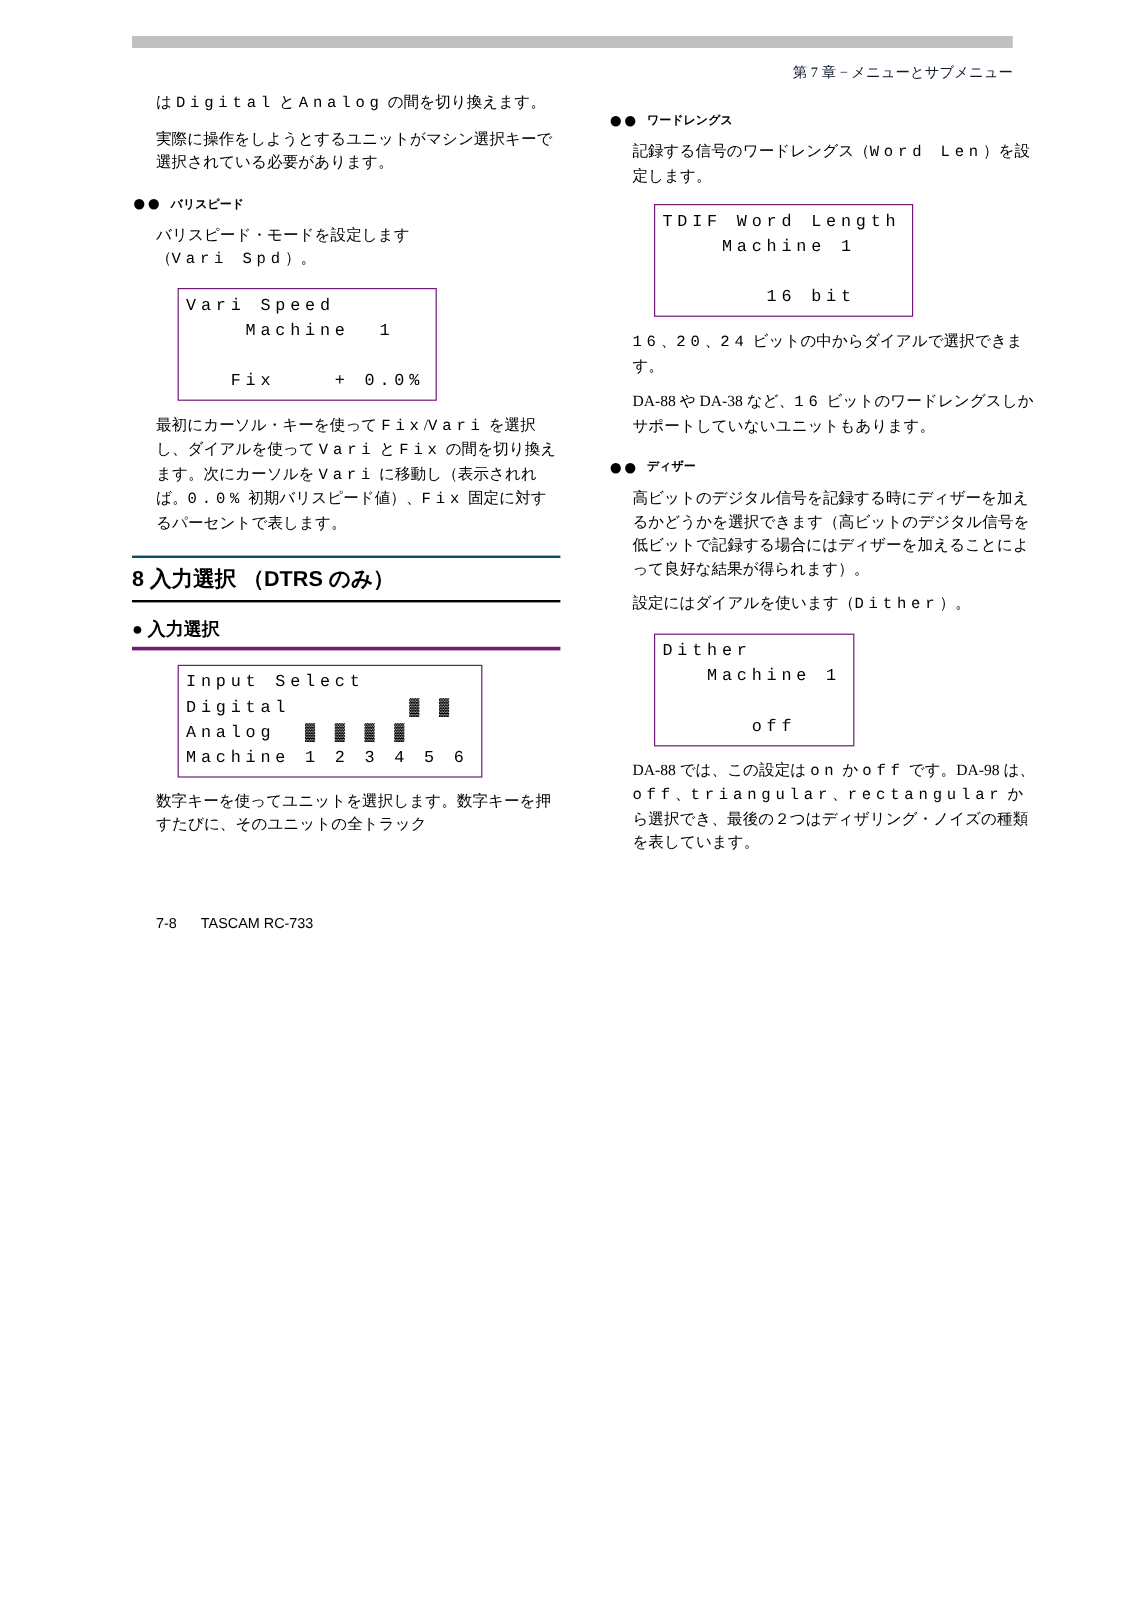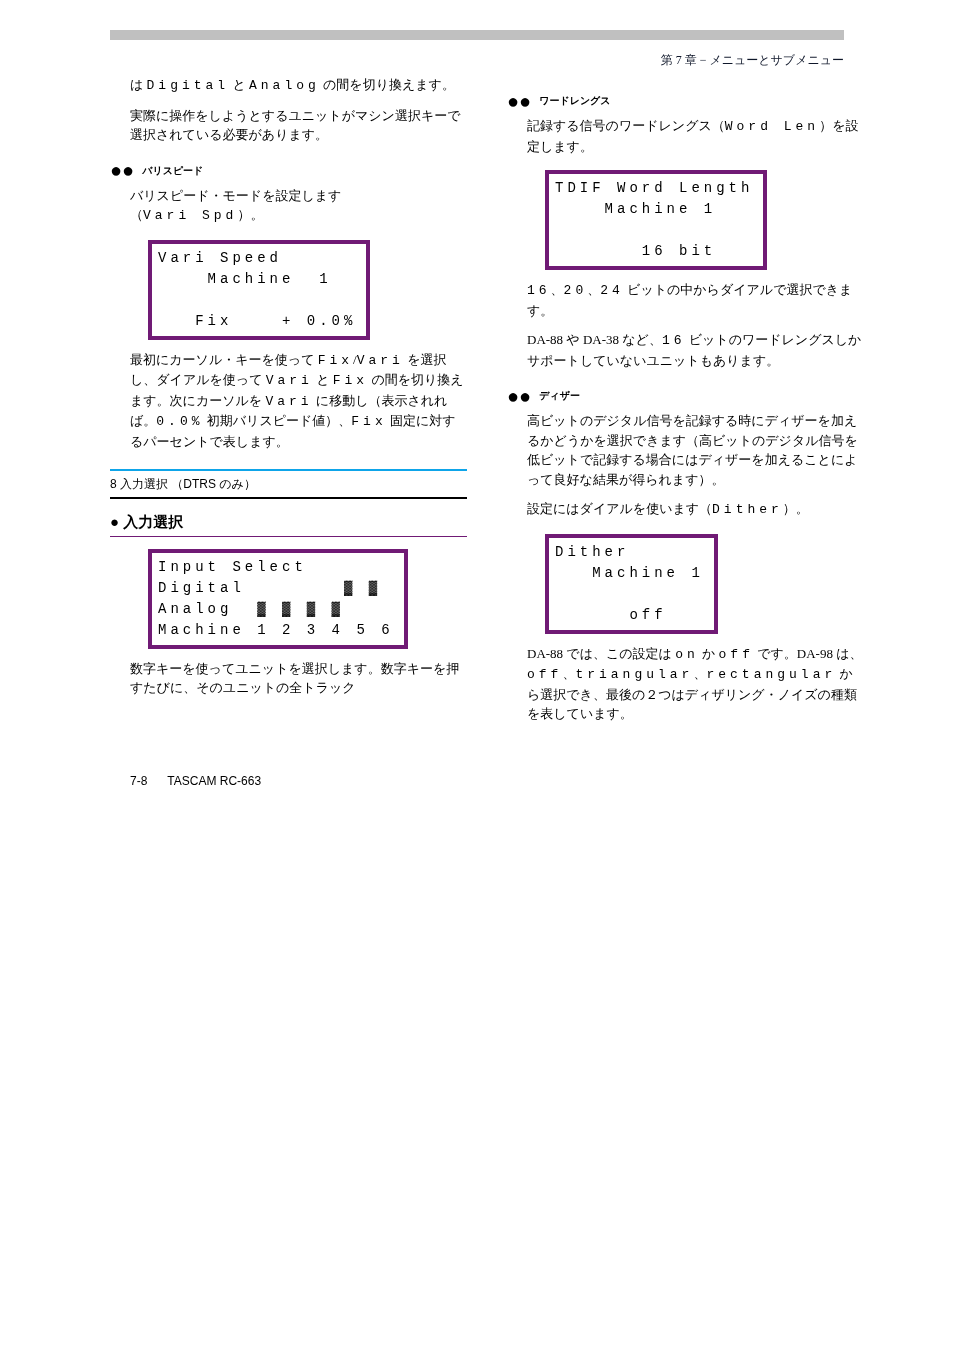--- a/index.html
+++ b/index.html
@@ -40,21 +40,21 @@
   .col p {
     margin: 0 0 10px 0;
   }
   .lcd {
     font-family: "Courier New", Courier, monospace;
     letter-spacing: 4px;
     white-space: pre;
   }
   .lcd-box {
     display: inline-block;
-    border: 4px solid #701a75;
+    border: 1px solid #701a75;
     padding: 4px 10px 4px 6px;
     margin: 4px 0 10px 18px;
     line-height: 1.5;
     font-family: "Courier New", Courier, monospace;
     letter-spacing: 4px;
     white-space: pre;
     font-size: 14px;
   }
   .subhead {
     font-family: Arial, Helvetica, sans-serif;
@@ -66,32 +66,32 @@
   }
   .subhead .dots {
     font-size: 20px;
     line-height: 0;
   }
   .subhead .txt {
     font-size: 10px;
   }
   .section-title {
     font-family: Arial, Helvetica, sans-serif;
-    font-weight: normal;
-    font-size: 12px;
-    border-top: 2px solid #0ea5e9;
+    font-weight: bold;
+    font-size: 18px;
+    border-top: 2px solid #0c4a6e;
     border-bottom: 2px solid #000;
     padding: 4px 0;
     margin: 18px 0 8px -20px;
   }
   .sub-section {
     font-family: Arial, Helvetica, sans-serif;
     font-weight: bold;
     font-size: 15px;
-    border-bottom: 1px solid #701a75;
+    border-bottom: 3px solid #701a75;
     padding: 0 0 2px 0;
     margin: 12px 0 8px -20px;
   }
   .pagefoot {
     font-family: Arial, Helvetica, sans-serif;
     font-size: 12px;
     margin: 40px 110px 0 130px;
     display: flex;
     gap: 20px;
   }
@@ -190,15 +190,15 @@
       off</div>
 
       <p>
         <span>DA-88 では、この設定は </span><span class="lcd">on</span><span> か </span><span class="lcd">off</span><span> です。DA-98 は、</span><span class="lcd">off</span><span>、</span><span class="lcd">triangular</span><span>、</span><span class="lcd">rectangular</span><span> から選択でき、最後の２つはディザリング・ノイズの種類を表しています。</span>
       </p>
     </div>
   </div>
 
   <div class="pagefoot">
     <span>7-8</span>
-    <span>TASCAM RC-663</span>
+    <span>TASCAM RC-733</span>
   </div>
 </div>
 
 </body></html>

